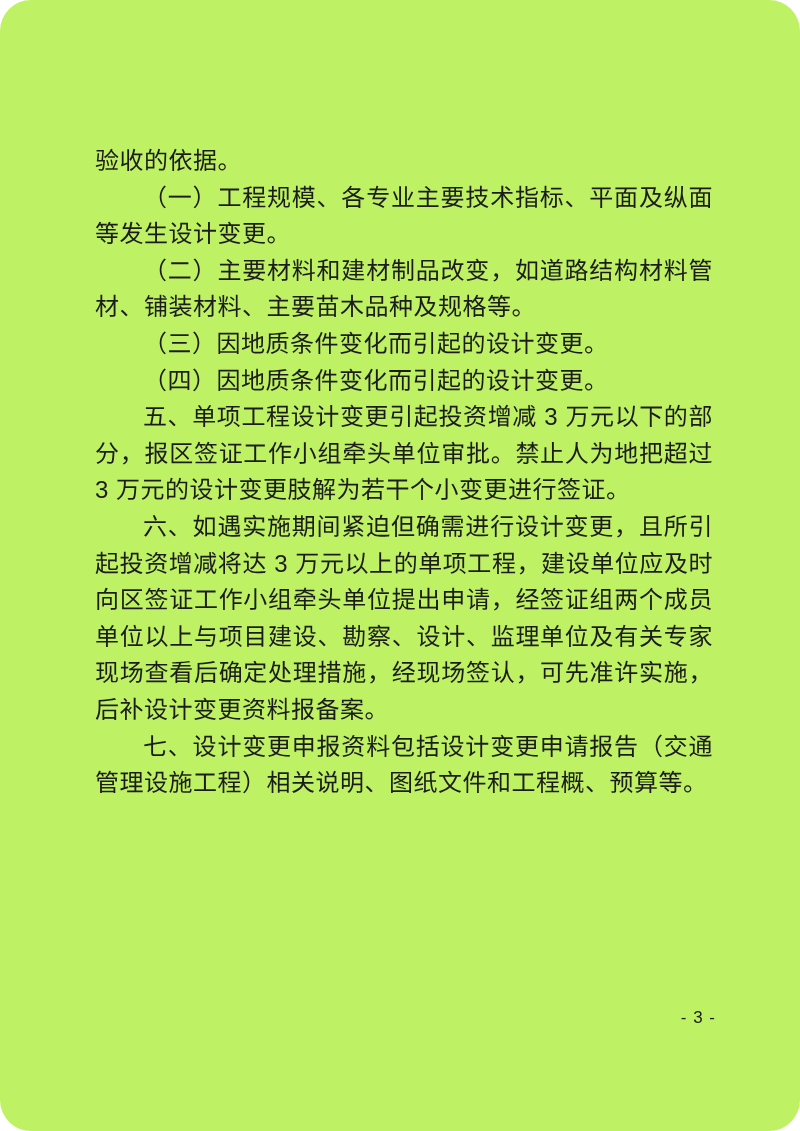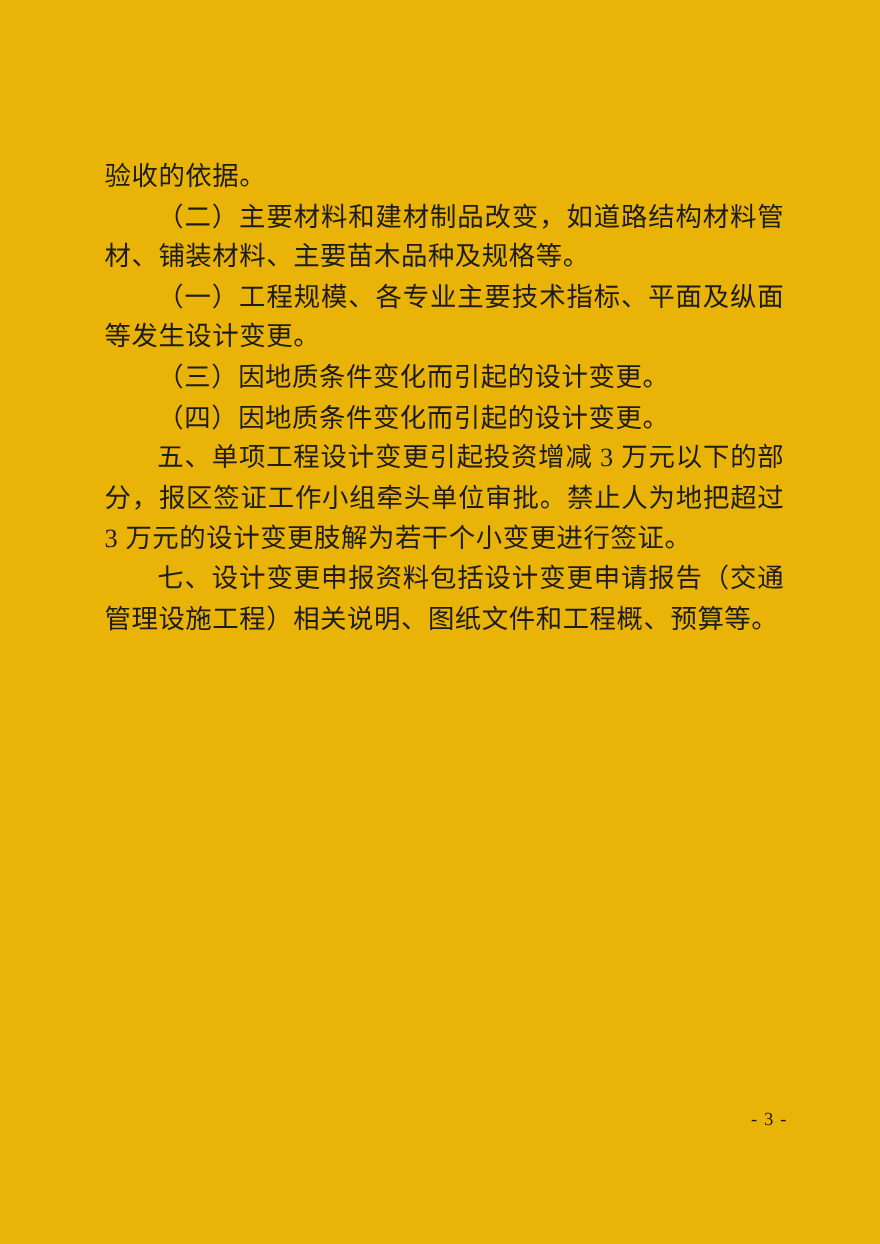--- a/index.html
+++ b/index.html
@@ -4,24 +4,25 @@
 <style>
   html, body {
     margin: 0;
     padding: 0;
     background: #ffffff;
   }
   .page {
     position: relative;
     width: 800px;
     height: 1131px;
-    background: #eab308;
+    background: #bef264;
     overflow: hidden;
-    font-family: Liberation Serif, serif;
+    font-family: Liberation Sans, sans-serif;
     color: #1c1c1c;
+    border-radius: 31px;
   }
   .content {
     position: absolute;
     top: 143px;
     left: 95px;
     width: 618px;
     font-size: 24px;
     line-height: 36.6px;
     text-align: justify;
     letter-spacing: 0.5px;
@@ -42,21 +43,22 @@
     letter-spacing: 1px;
     color: #1c1c1c;
   }
 </style>
 </head>
 <body>
 
 <div class="page">
   <div class="content">
     <p class="para no-indent">验收的依据。</p>
+    <p class="para">（一）工程规模、各专业主要技术指标、平面及纵面等发生设计变更。</p>
     <p class="para">（二）主要材料和建材制品改变，如道路结构材料管材、铺装材料、主要苗木品种及规格等。</p>
-    <p class="para">（一）工程规模、各专业主要技术指标、平面及纵面等发生设计变更。</p>
     <p class="para">（三）因地质条件变化而引起的设计变更。</p>
     <p class="para">（四）因地质条件变化而引起的设计变更。</p>
     <p class="para">五、单项工程设计变更引起投资增减 3 万元以下的部分，报区签证工作小组牵头单位审批。禁止人为地把超过 3 万元的设计变更肢解为若干个小变更进行签证。</p>
+    <p class="para">六、如遇实施期间紧迫但确需进行设计变更，且所引起投资增减将达 3 万元以上的单项工程，建设单位应及时向区签证工作小组牵头单位提出申请，经签证组两个成员单位以上与项目建设、勘察、设计、监理单位及有关专家现场查看后确定处理措施，经现场签认，可先准许实施，后补设计变更资料报备案。</p>
     <p class="para">七、设计变更申报资料包括设计变更申请报告（交通管理设施工程）相关说明、图纸文件和工程概、预算等。</p>
   </div>
   <div class="page-number">- 3 -</div>
 </div>
 
 </body></html>

